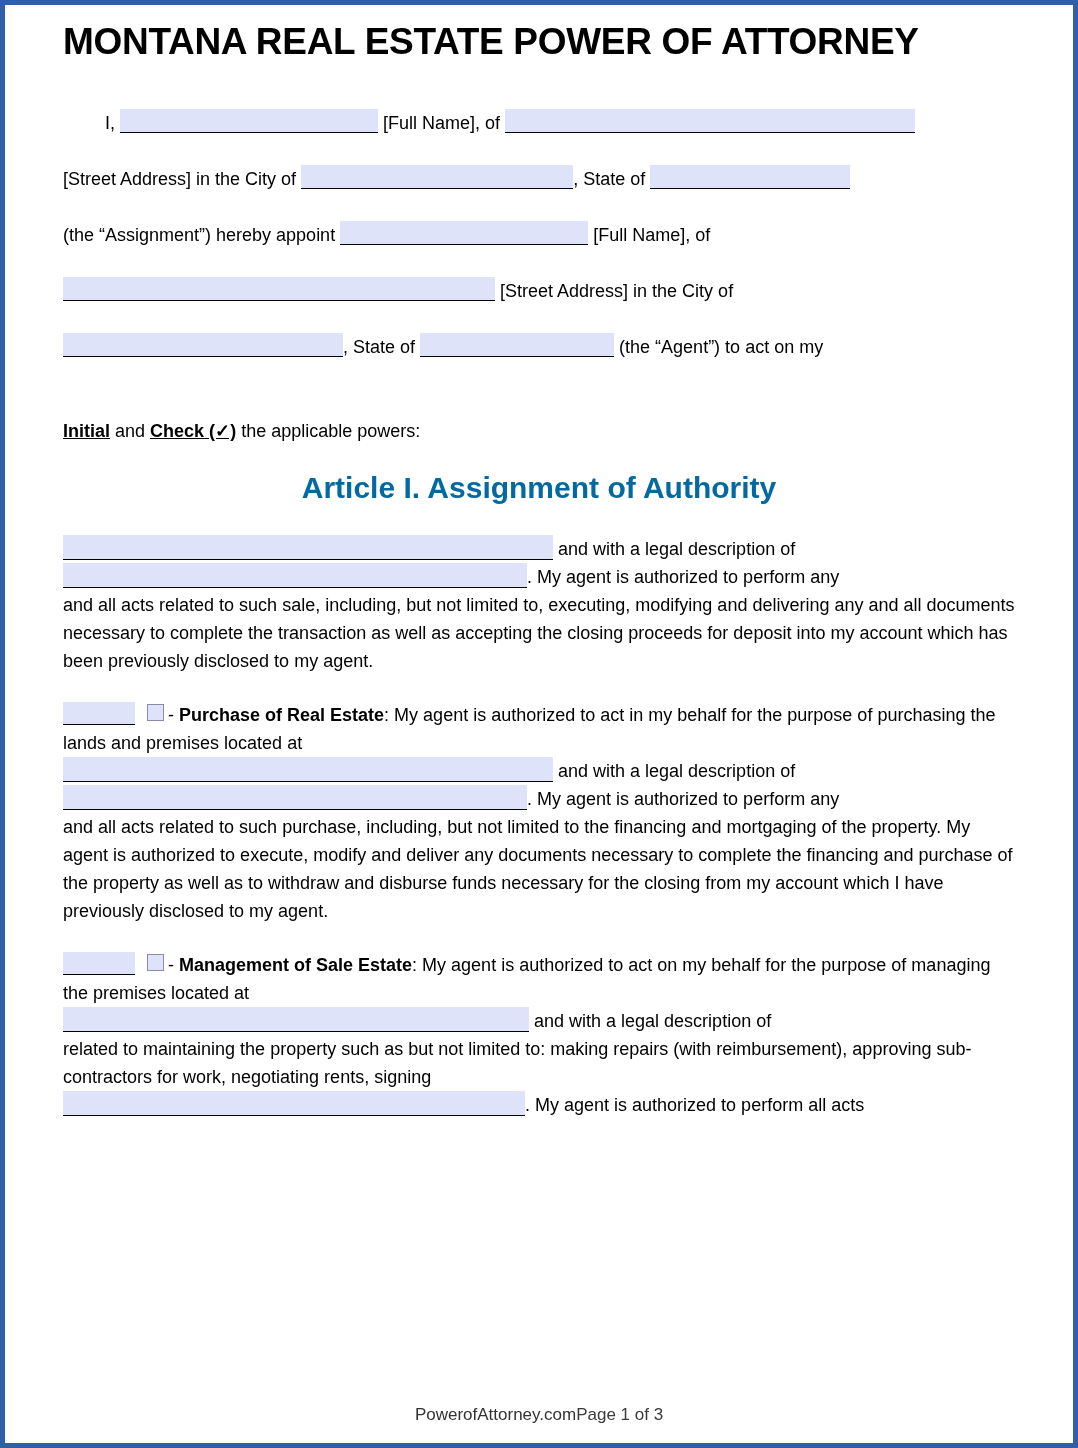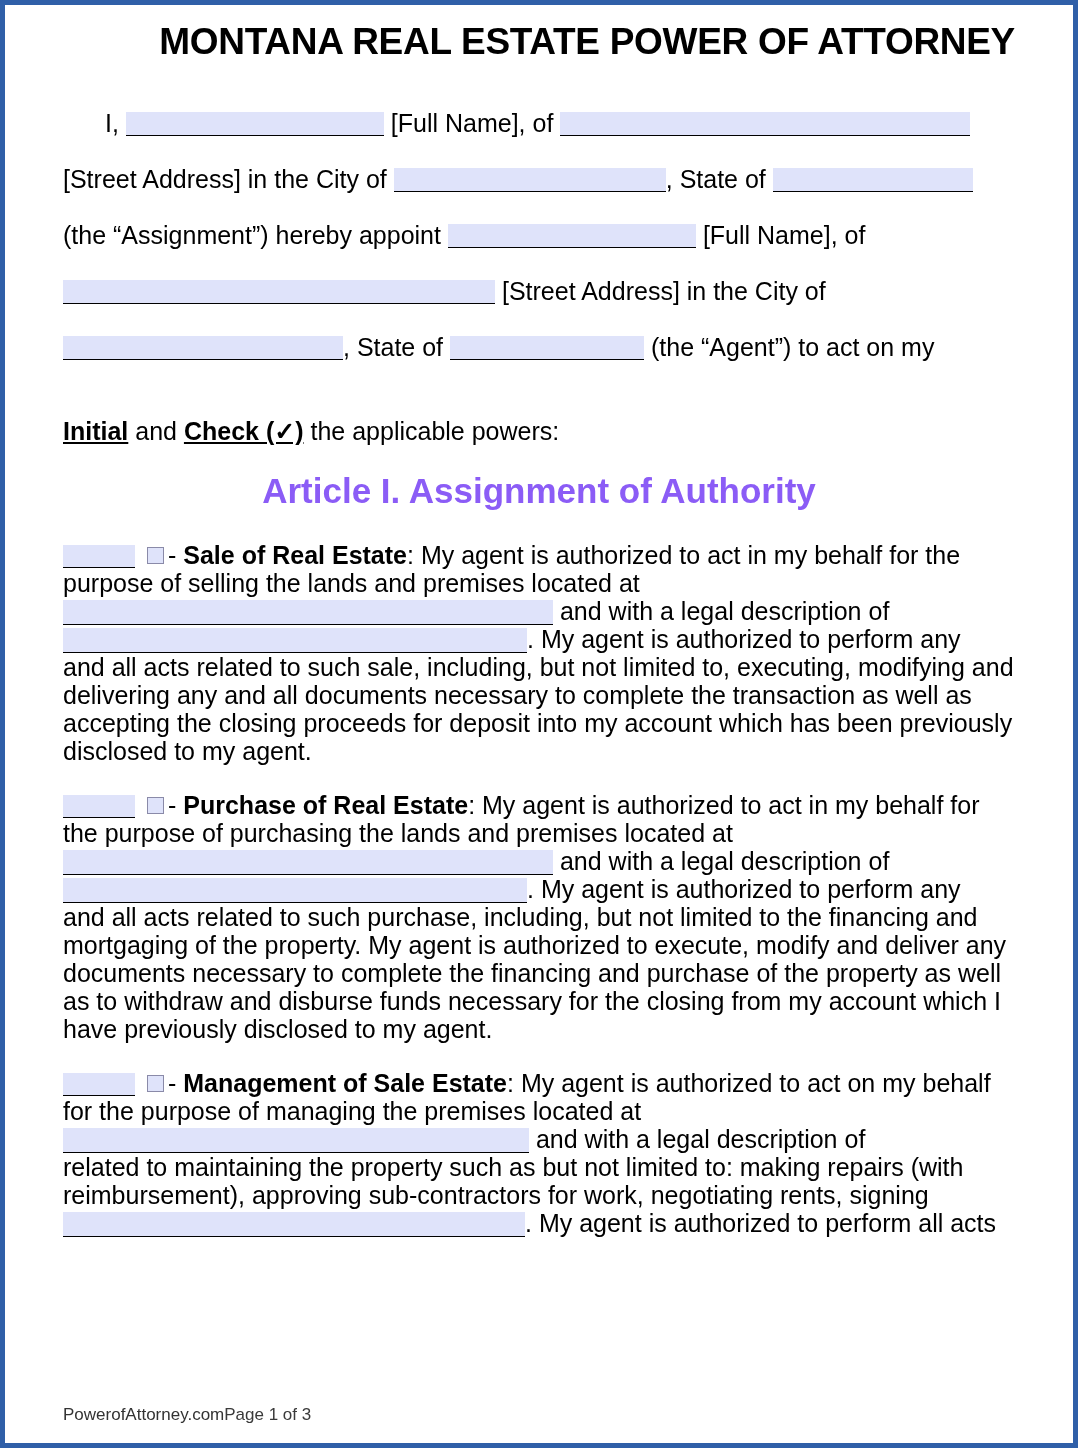--- a/index.html
+++ b/index.html
@@ -19,30 +19,30 @@
     border: 5px solid #2f5fa8;
     overflow: hidden;
   }
   .inner {
     position: absolute;
     left: 0; top: 0; right: 0; bottom: 0;
     padding: 8px 58px 0 58px;
     box-sizing: border-box;
   }
   .doc-title {
-    text-align: right;
+    text-align: left;
     font-size: 37px;
     font-weight: bold;
     letter-spacing: -0.3px;
     margin: 8px 0 0 0;
     color: #000;
     white-space: nowrap;
   }
   .body-text {
-    font-size: 25px;
+    font-size: 18px;
     line-height: 28px;
     color: #000;
   }
   .para {
     margin: 0;
     padding: 0;
   }
   .spacer-lg { height: 46px; }
   .spacer-md { height: 28px; }
 
@@ -73,38 +73,38 @@
     display: inline-block;
     width: 15px;
     height: 15px;
     border: 1px solid #8a8aa8;
     background: #dfe3fa;
     vertical-align: 0px;
     margin: 0 4px 0 12px;
   }
   .article-title {
     text-align: center;
-    font-size: 35px;
+    font-size: 30px;
     font-weight: bold;
     margin: 26px 0 30px 0;
-    color: #8b5cf6;
+    color: #0369a1;
   }
   .u { text-decoration: underline; }
   .b { font-weight: bold; margin-top: 45px; }
 
   .section {
     margin-bottom: 26px;
   }
   .footer {
     position: absolute;
     left: 58px;
     right: 58px;
     bottom: 18px;
     display: flex;
-    justify-content: flex-start;
+    justify-content: center;
     align-items: flex-end;
     font-size: 17px;
     color: #3a3a3a;
   }
   .footer .brand {
     color: #333333;
   }
 </style>
 </head>
 <body>
@@ -165,24 +165,20 @@
         <span class="u b">Initial</span>
         <span>and</span>
         <span class="u b">Check (✓)</span>
         <span>the applicable powers:</span>
       </p>
     </div>
 
     <h2 class="article-title">Article I.  Assignment of Authority</h2>
 
     <div class="section body-text">
-      <p class="para">
-        <span class="initial-blank"></span><span class="checkbox"></span><span>-</span>
-        <span class="b">Sale of Real Estate</span><span>: My agent is authorized to act in my behalf for the purpose of selling the lands and premises located at</span>
-      </p>
       <p class="para">
         <span class="blank-line" style="width:490px;"></span>
         <span>and with a legal description of</span>
       </p>
       <p class="para">
         <span class="blank-line" style="width:464px;"></span><span>.  My agent is authorized to perform any</span>
       </p>
       <p class="para">and all acts related to such sale, including, but not limited to, executing, modifying and delivering any and all documents necessary to complete the transaction as well as accepting the closing proceeds for deposit into my account which has been previously disclosed to my agent.</p>
     </div>
 

